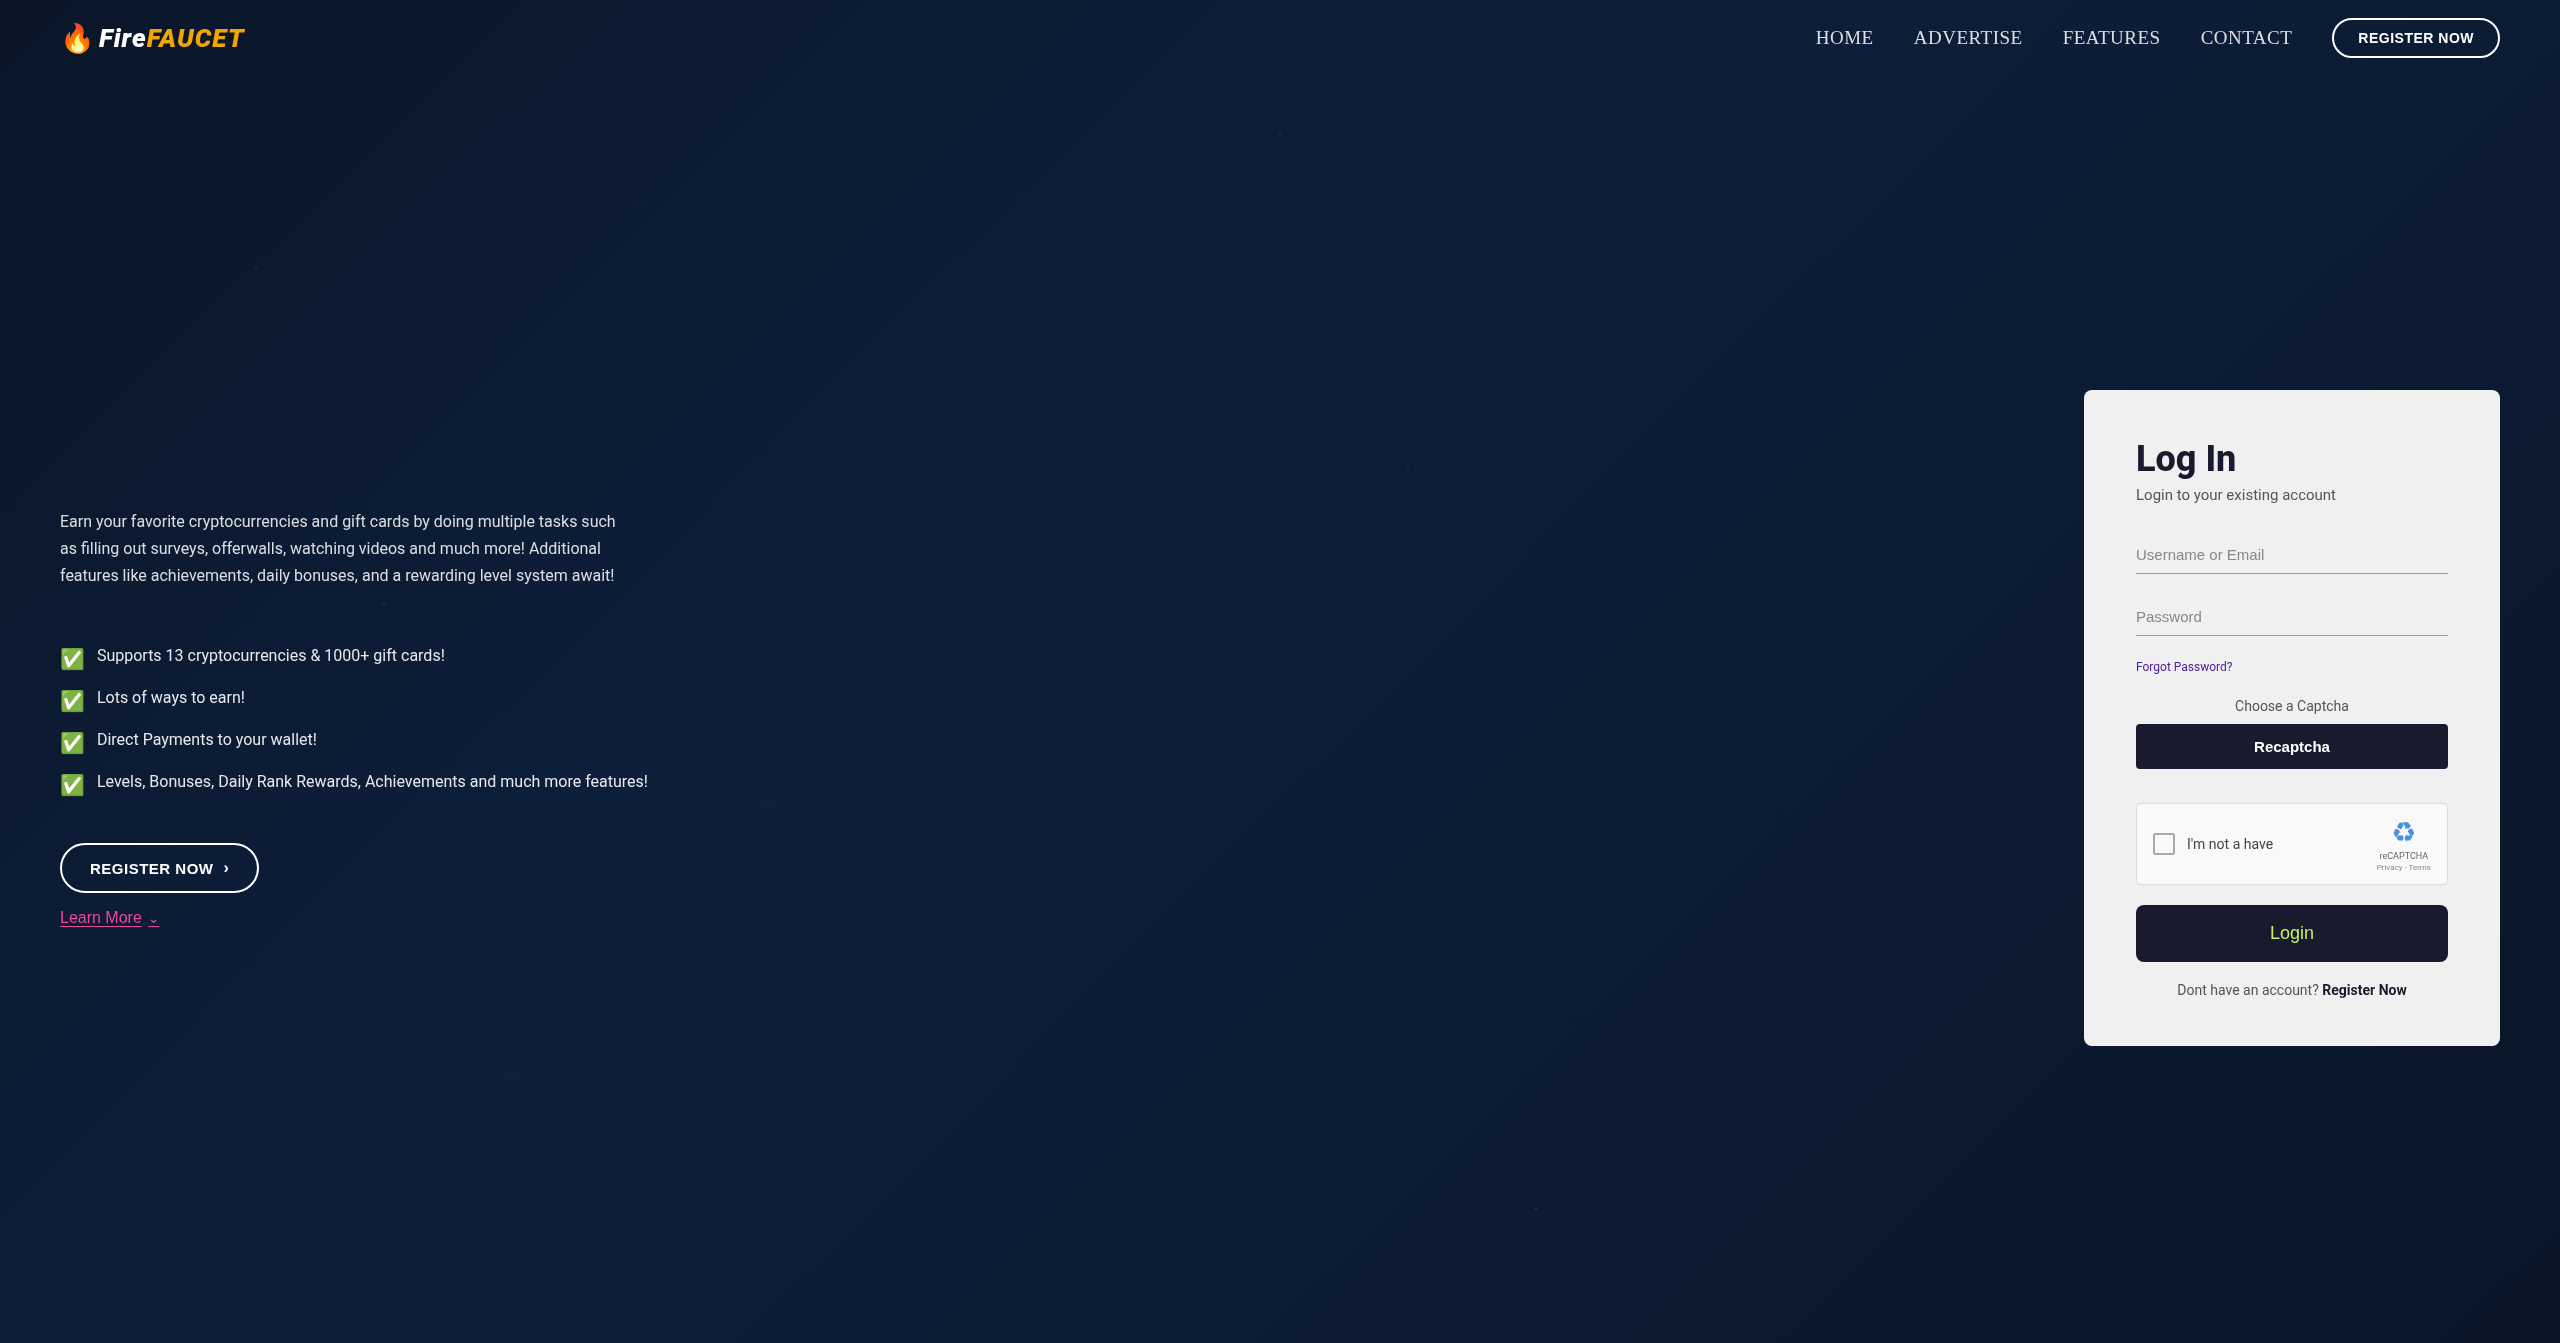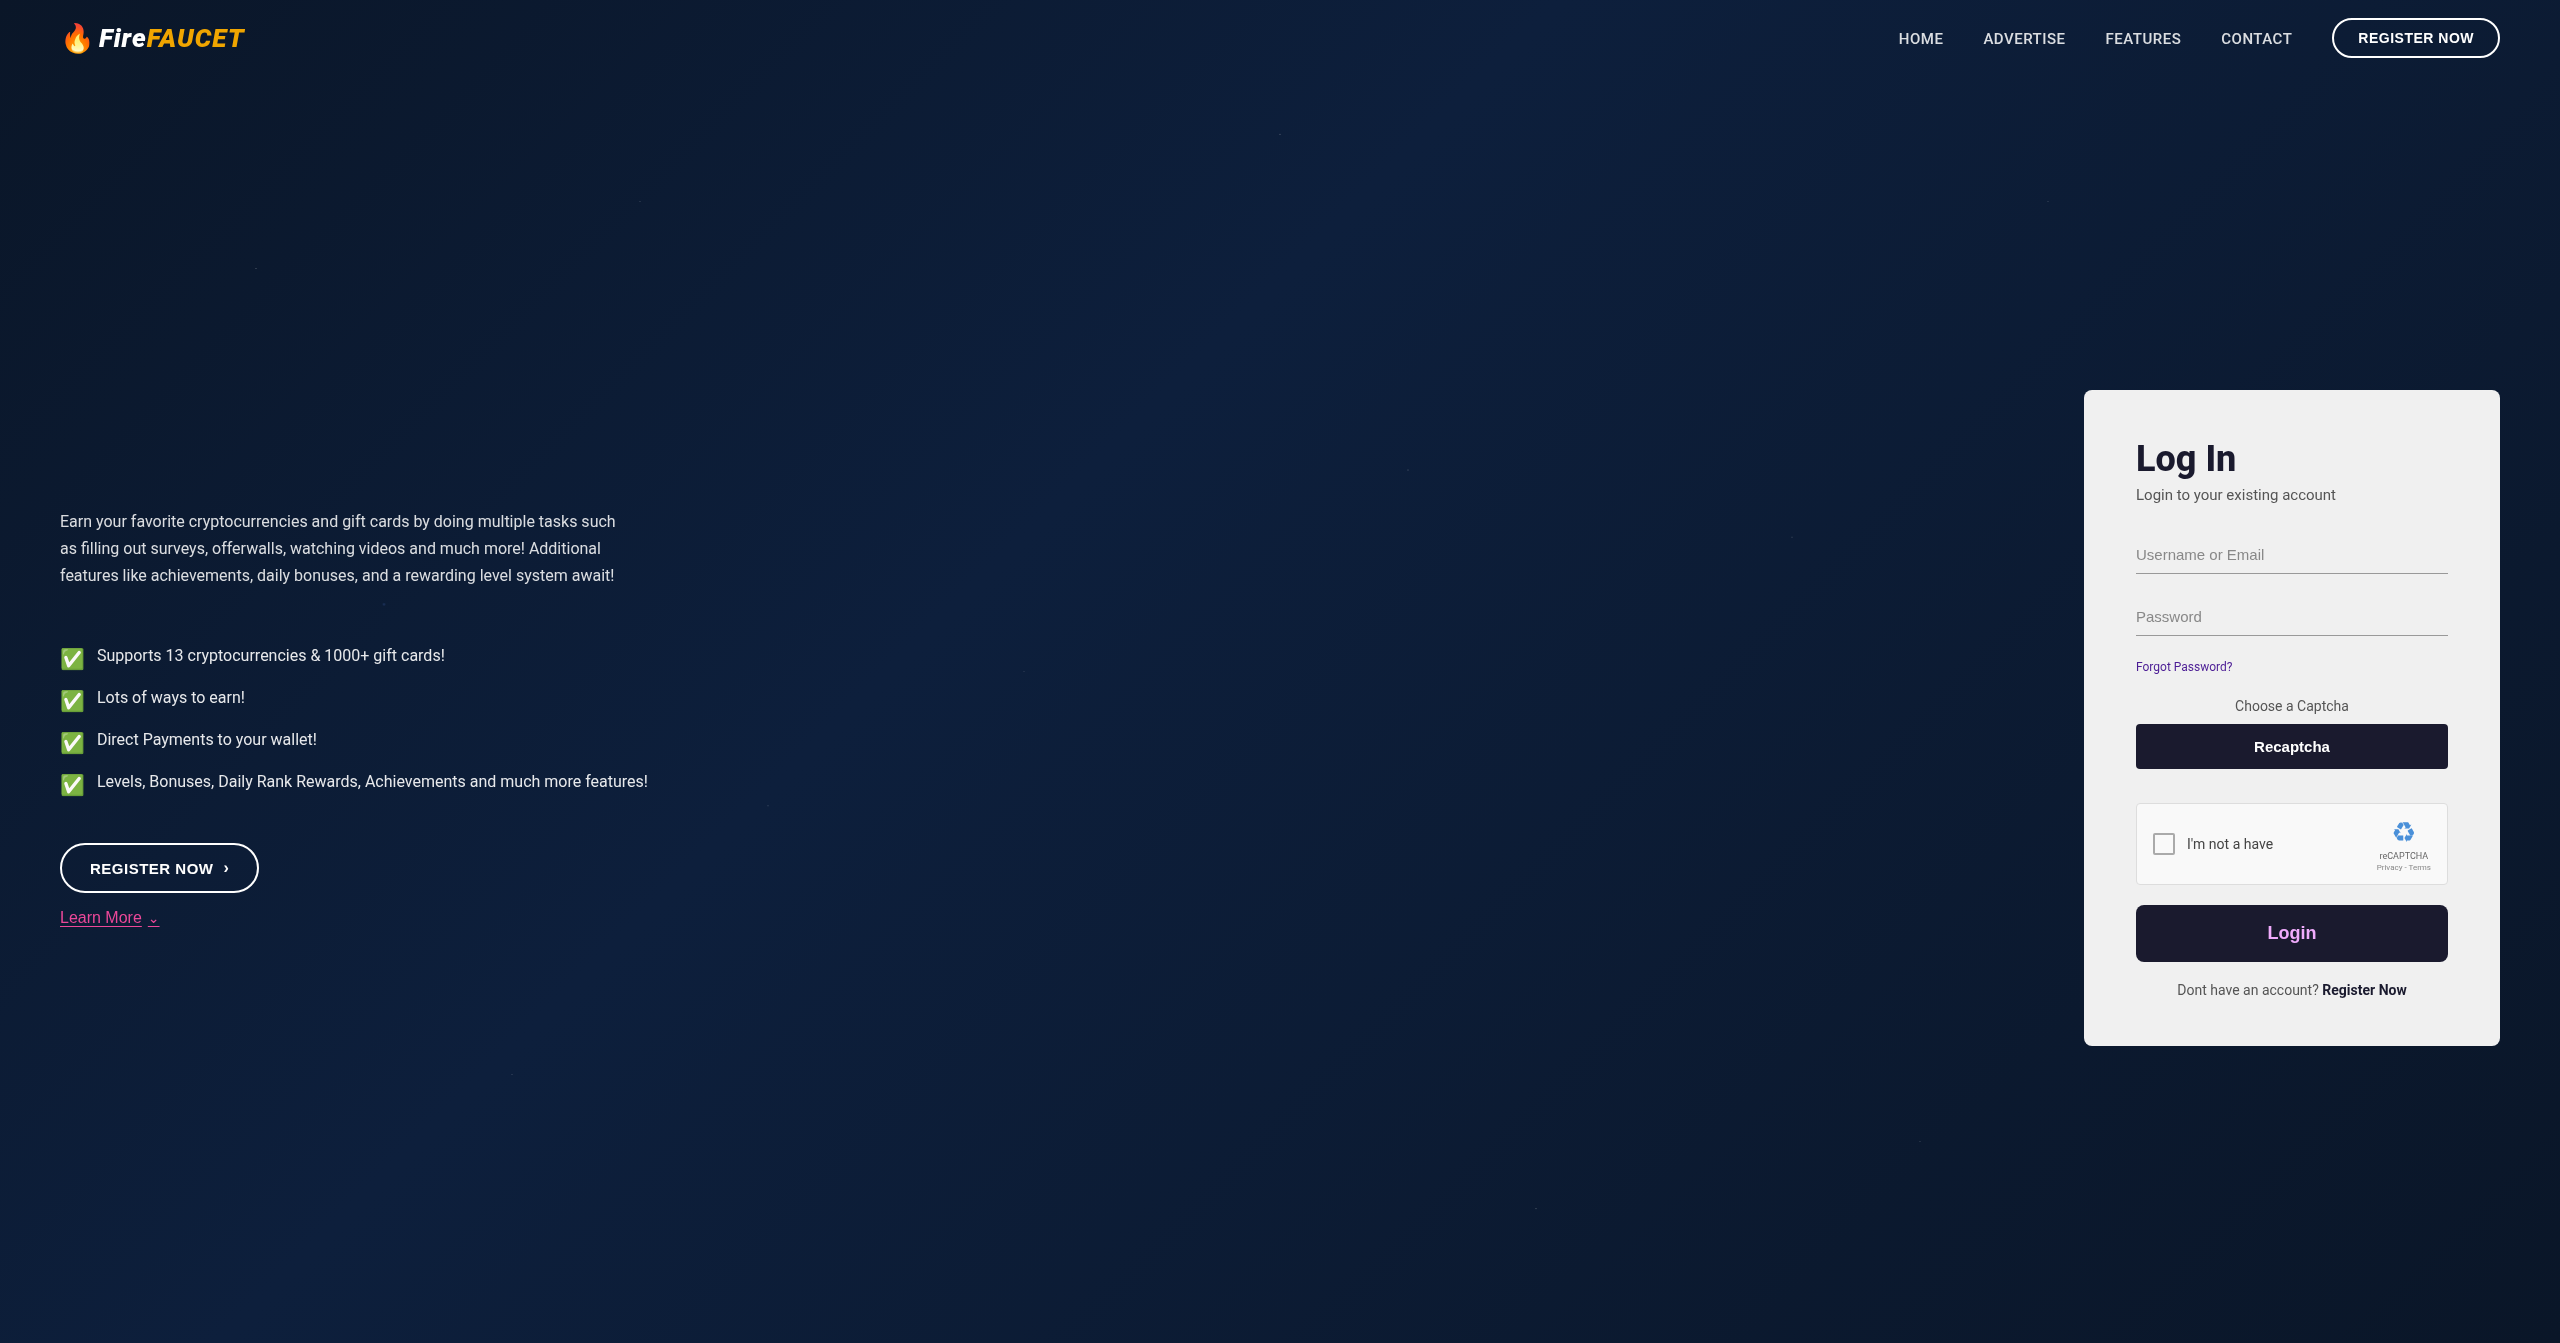--- a/index.html
+++ b/index.html
@@ -77,23 +77,24 @@
     .nav-links {
       display: flex;
       align-items: center;
       gap: 40px;
       list-style: none;
     }
 
     .nav-links a {
       color: rgba(255,255,255,0.85);
       text-decoration: none;
-      font-size: 15px;
+      font-size: 19px;
       font-weight: 500;
       letter-spacing: 0.5px;
+      font-family: Liberation Serif, serif;
     }
 
     .register-btn {
       background: transparent;
       border: 2px solid #fff;
       color: #fff;
       padding: 10px 24px;
       border-radius: 25px;
       font-size: 14px;
       font-weight: 700;
@@ -316,26 +317,26 @@
 
     .recaptcha-footer {
       font-size: 8px;
       color: #888;
       text-align: center;
     }
 
     .login-button {
       width: 100%;
       background: #1a1a2e;
-      color: #f0abfc;
+      color: #bef264;
       border: none;
       padding: 18px;
       border-radius: 8px;
       font-size: 18px;
-      font-weight: 700;
+      font-weight: 400;
       cursor: pointer;
       margin-bottom: 20px;
     }
 
     .register-link {
       font-size: 14px;
       color: #555;
       text-align: center;
     }
 

